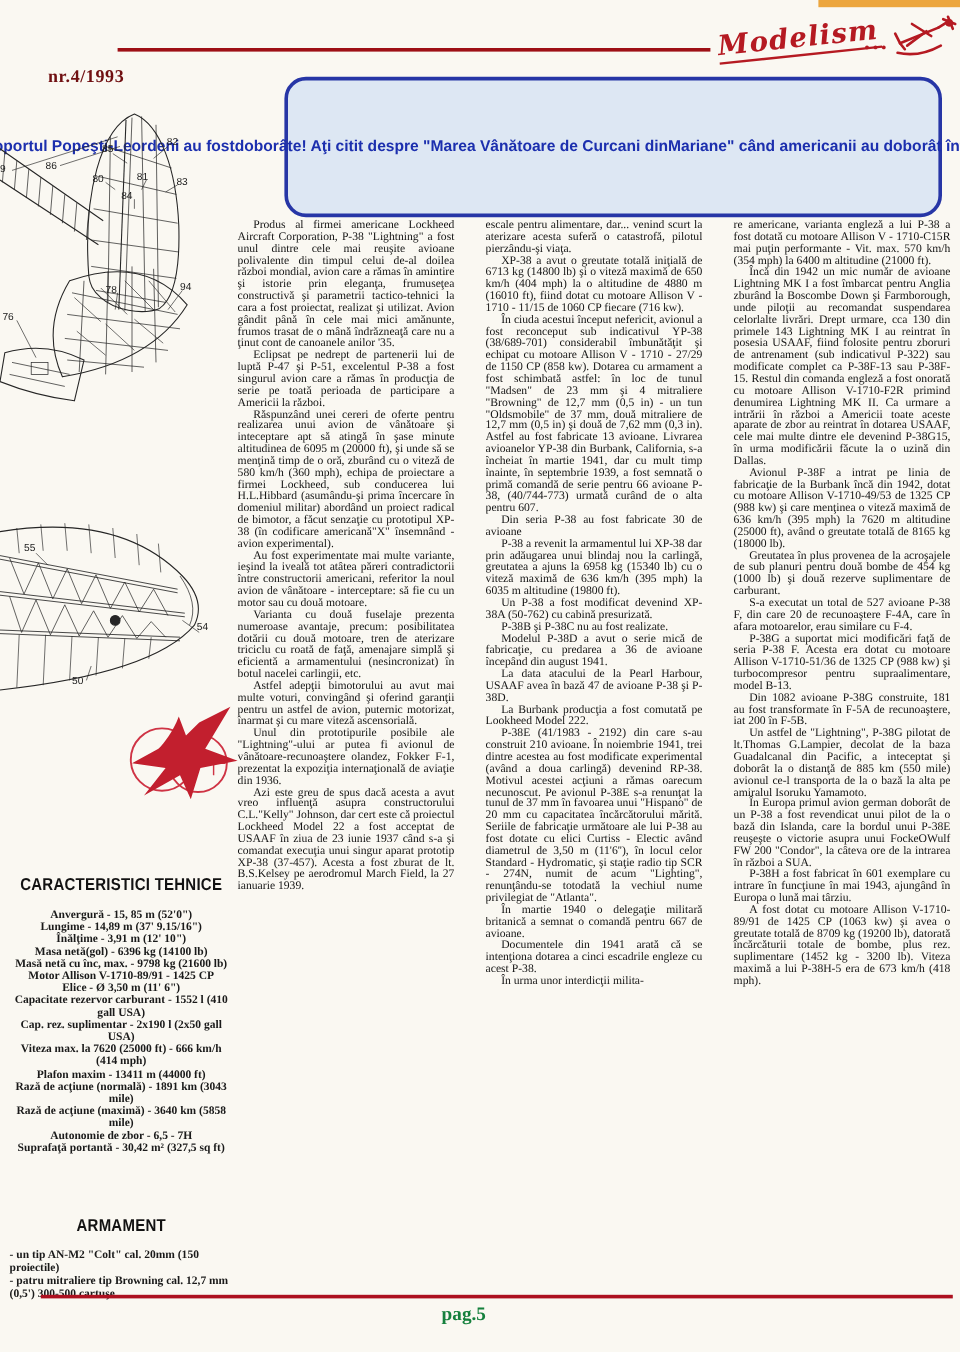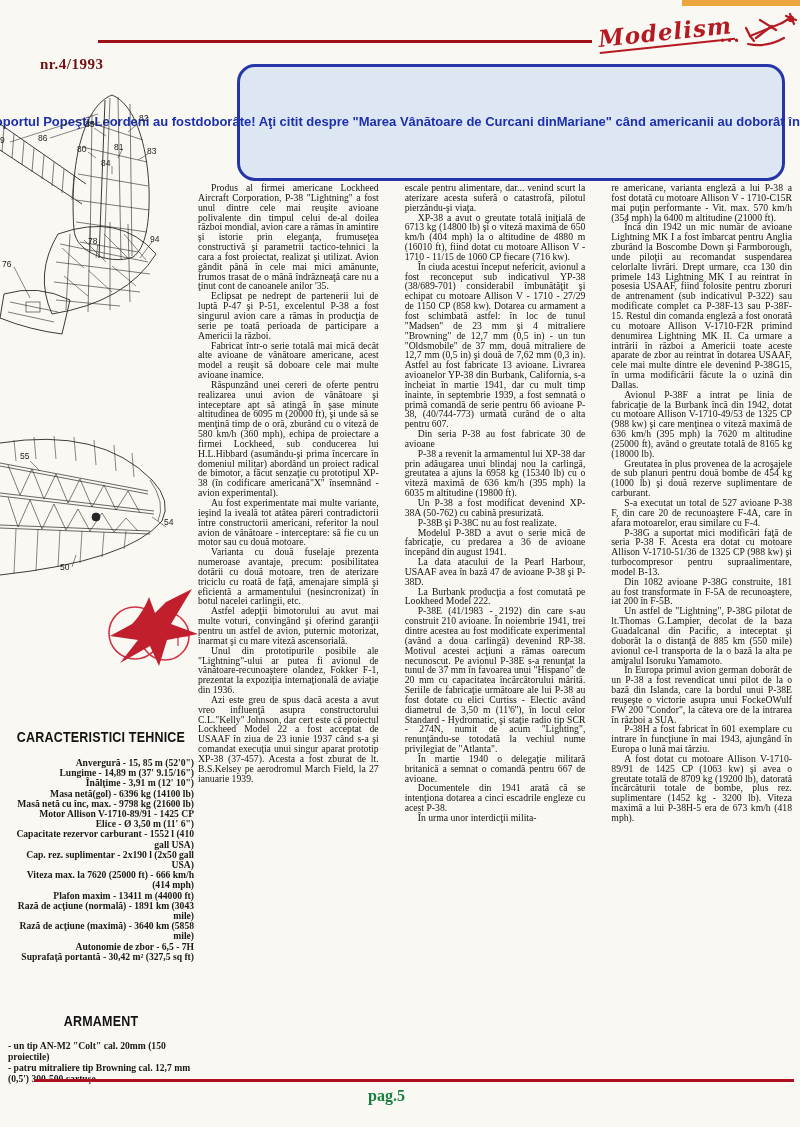--- a/index.html
+++ b/index.html
@@ -27,21 +27,21 @@
   .drawing { position:absolute; left:0; }
   .drawing svg text { font-family:"Liberation Sans", sans-serif; font-size:8.5px; fill:#1c1c1c; }
   #drawing1 { top:62px; }
   #drawing2 { top:425px; }
   .bird-logo { position:absolute; left:104px; top:584px; }
 
   .specs { position:absolute; left:8px; top:730px; width:186px; }
   .specs-title, .armament-title { text-align:center; font-family:"Liberation Sans", sans-serif;
     font-weight:bold; font-size:12.5px; color:#121212; letter-spacing:.2px; transform:scaleY(1.15); }
   .specs-list { margin-top:14px; }
-  .specs-list p { font-size:9.6px; font-weight:bold; color:#1a1a1a; line-height:10.2px; text-align:right; }
+  .specs-list p { font-size:9.6px; font-weight:bold; color:#1a1a1a; line-height:10.2px; text-align:center; }
   .armament { position:absolute; left:8px; top:1014px; width:186px; }
   .armament-list { margin-top:12px; }
   .armament-list p { font-size:9.6px; font-weight:bold; color:#1a1a1a; line-height:11px; }
 
   
   .article { position:absolute; left:198px; top:183px; width:594px; height:896px; display:flex; gap:26px; overflow:hidden; }
   .col { width:184px; height:100%; overflow:hidden; }
   .col p { font-size:9.7px; line-height:9.85px; text-align:justify; text-indent:13px; color:#141414; }
   .col.continues p:first-child { text-indent:0; }
 
@@ -183,21 +183,20 @@
     <div class="armament-list">
         <p>- un tip AN-M2 "Colt" cal. 20mm (150 proiectile)</p>
         <p>- patru mitraliere tip Browning cal. 12,7 mm (0,5') 300-500 cartuşe</p>
       </div>
   </div>
 
   <div class="article">
     <div class="col">
         <p>Produs al firmei americane Lockheed Aircraft Corporation, P-38 "Lightning" a fost unul dintre cele mai reuşite avioane polivalente din timpul celui de-al doilea război mondial, avion care a rămas în amintire şi istorie prin eleganţa, frumuseţea constructivă şi parametrii tactico-tehnici la cara a fost proiectat, realizat şi utilizat. Avion gândit până în cele mai mici amănunte, frumos trasat de o mână îndrăzneaţă care nu a ţinut cont de canoanele anilor '35.</p>
         <p>Eclipsat pe nedrept de partenerii lui de luptă P-47 şi P-51, excelentul P-38 a fost singurul avion care a rămas în producţia de serie pe toată perioada de participare a Americii la război.</p>
-        <p>Fabricat într-o serie totală mai mică decât alte avioane de vânătoare americane, acest model a reuşit să doboare cele mai multe avioane inamice.</p>
         <p>Răspunzând unei cereri de oferte pentru realizarea unui avion de vânătoare şi inteceptare apt să atingă în şase minute altitudinea de 6095 m (20000 ft), şi unde să se menţină timp de o oră, zburând cu o viteză de 580 km/h (360 mph), echipa de proiectare a firmei Lockheed, sub conducerea lui H.L.Hibbard (asumându-şi prima încercare în domeniul militar) abordând un proiect radical de bimotor, a făcut senzaţie cu prototipul XP-38 (în codificare americană"X" însemnând - avion experimental).</p>
         <p>Au fost experimentate mai multe variante, ieşind la iveală tot atâtea păreri contradictorii între constructorii americani, referitor la noul avion de vânătoare - interceptare: să fie cu un motor sau cu două motoare.</p>
         <p>Varianta cu două fuselaje prezenta numeroase avantaje, precum: posibilitatea dotării cu două motoare, tren de aterizare triciclu cu roată de faţă, amenajare simplă şi eficientă a armamentului (nesincronizat) în botul nacelei carlingii, etc.</p>
         <p>Astfel adepţii bimotorului au avut mai multe voturi, convingând şi oferind garanţii pentru un astfel de avion, puternic motorizat, înarmat şi cu mare viteză ascensorială.</p>
         <p>Unul din prototipurile posibile ale "Lightning"-ului ar putea fi avionul de vânătoare-recunoaştere olandez, Fokker F-1, prezentat la expoziţia internaţională de aviaţie din 1936.</p>
         <p>Azi este greu de spus dacă acesta a avut vreo influenţă asupra constructorului C.L."Kelly" Johnson, dar cert este că proiectul Lockheed Model 22 a fost acceptat de USAAF în ziua de 23 iunie 1937 când s-a şi comandat execuţia unui singur aparat prototip XP-38 (37-457). Acesta a fost zburat de lt. B.S.Kelsey pe aerodromul March Field, la 27 ianuarie 1939.</p>
       </div>
     <div class="col continues">
         <p>escale pentru alimentare, dar... venind scurt la aterizare acesta suferă o catastrofă, pilotul pierzându-şi viaţa.</p>
         <p>XP-38 a avut o greutate totală iniţială de 6713 kg (14800 lb) şi o viteză maximă de 650 km/h (404 mph) la o altitudine de 4880 m (16010 ft), fiind dotat cu motoare Allison V - 1710 - 11/15 de 1060 CP fiecare (716 kw).</p>

